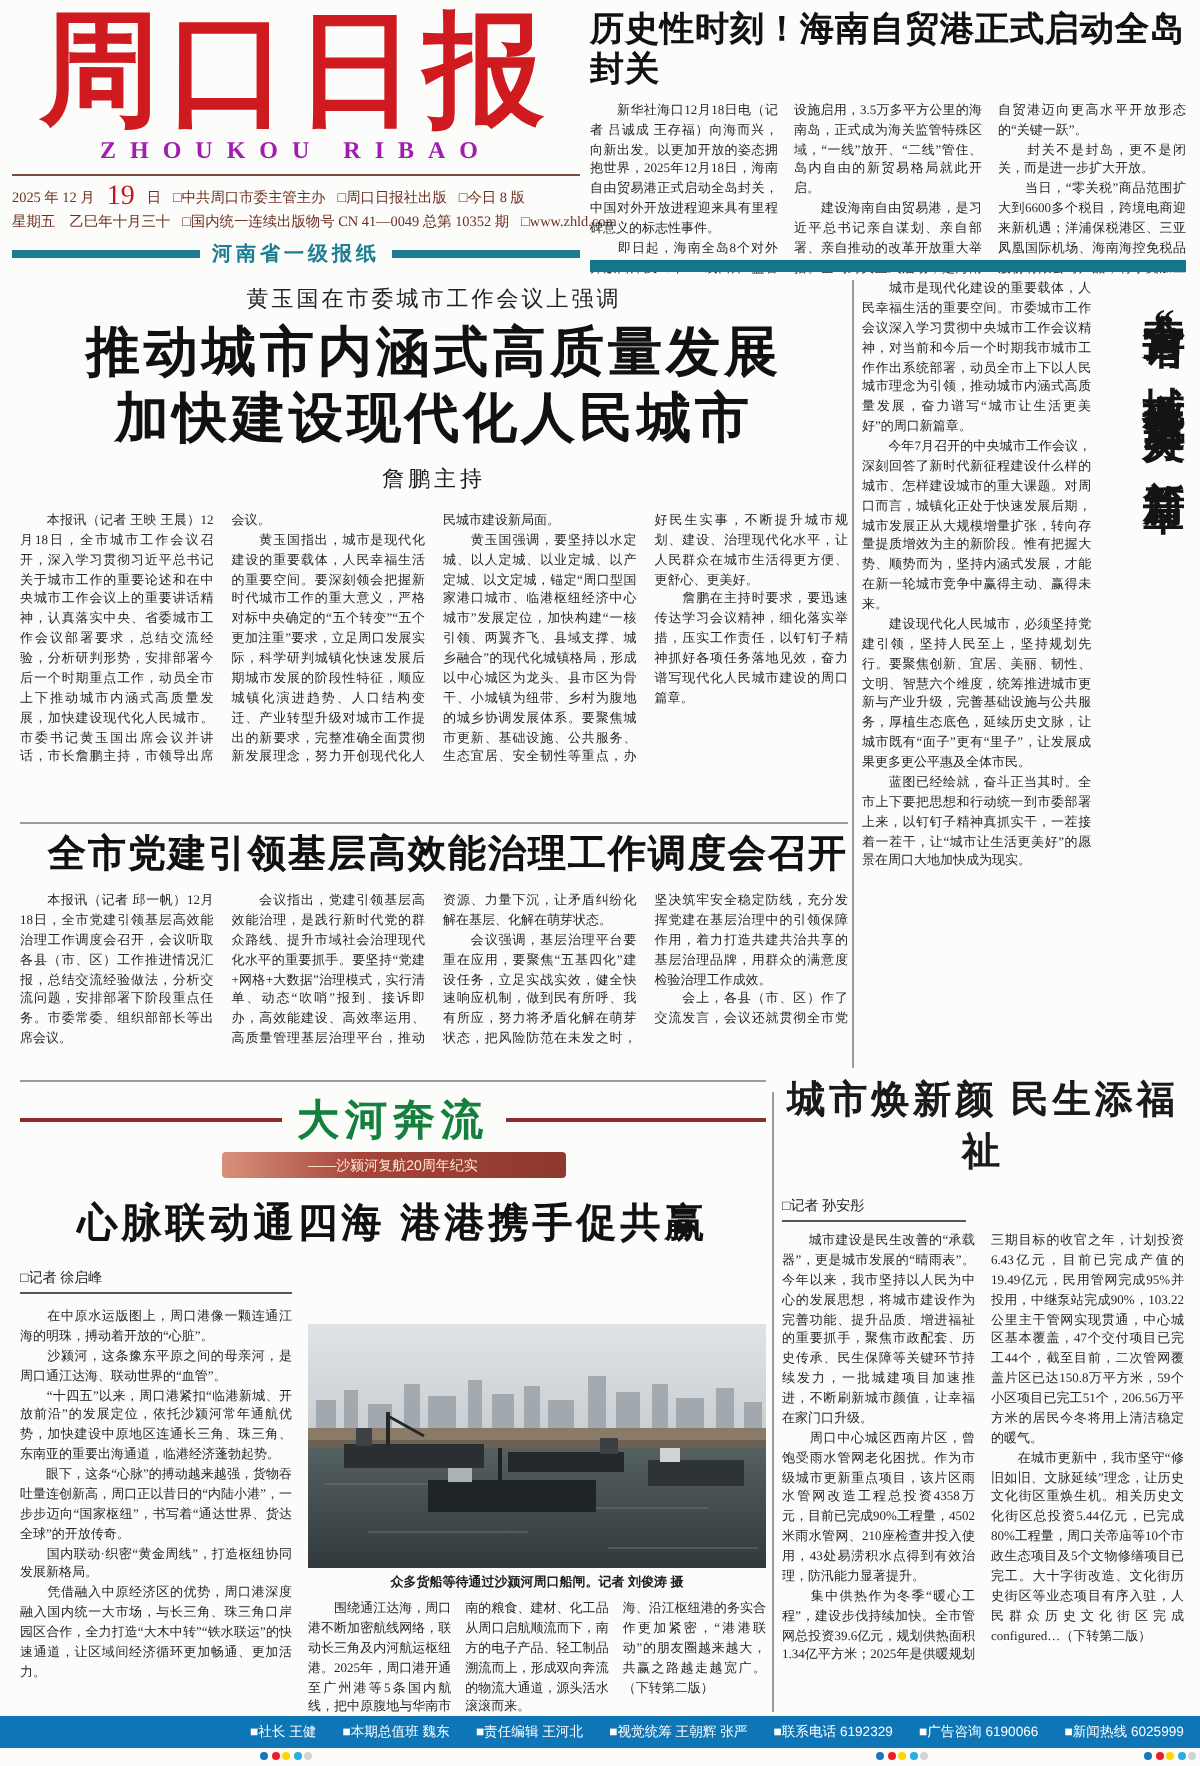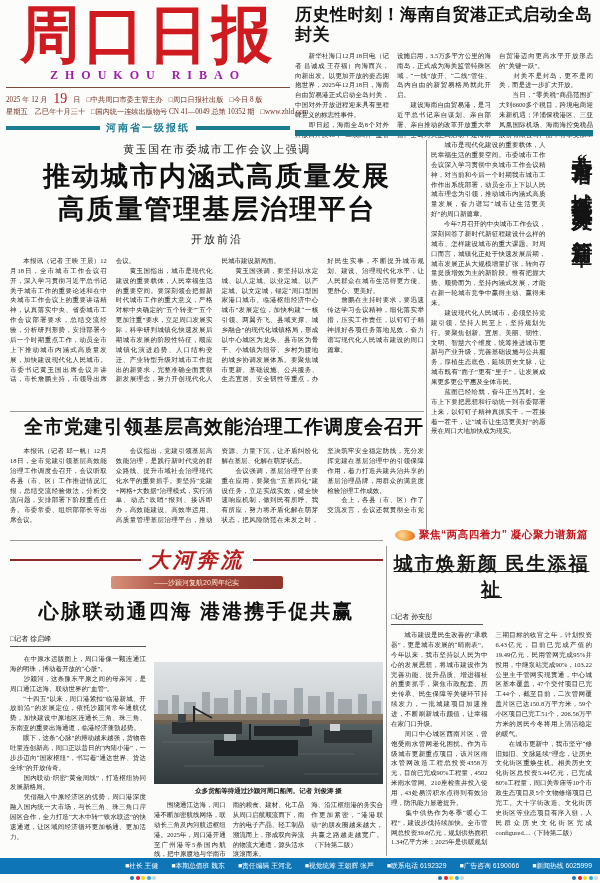--- a/index.html
+++ b/index.html
@@ -64,41 +64,41 @@
   .ed-title {
     width:46px; writing-mode:vertical-rl; text-orientation:upright;
     font-size:21px; letter-spacing:2.5px; line-height:1.05; margin-left:2px;
     font-family:"Liberation Serif", serif; font-weight:900; color:#141414; text-align:justify;
   }
 
   
   .river { left:10px; top:546px; width:373px; }
   .banner-line { display:flex; align-items:center; gap:8px; }
   .banner-dash { flex:1; height:2px; background:#8f2b2b; }
-  .banner-title { font-size:21px; font-weight:900; font-style:italic; color:#b91c1c; letter-spacing:3px; font-family:"Liberation Sans",sans-serif; }
+  .banner-title { font-size:21px; font-weight:900; color:#15803d; letter-spacing:3px; font-family:"Liberation Sans",sans-serif; }
   .banner-ribbon {
     margin:2px auto 0; width:172px; text-align:center; font-size:7px; padding:1.5px 0;
     background:linear-gradient(90deg,#d8917b,#a5453a 40%,#8e382e); color:#ffe9d2; border-radius:2px;
     font-family:"Liberation Sans",sans-serif;
   }
   .river-headline { text-align:center; font-size:20px; letter-spacing:2px; margin-top:9px; }
   .byline { font-size:7px; color:#222; border-bottom:1px solid #555; padding-bottom:2px; font-family:"Liberation Sans",sans-serif; }
   .river-cols { position:relative; margin-top:7px; height:232px; }
   .river-left { left:0; top:0; width:136px; height:232px; }
   .photo { left:144px; top:8px; width:229px; height:122px; overflow:hidden; background:#c9ced1; }
   .photo svg { display:block; }
   .photo-caption { left:144px; top:133px; width:229px; text-align:center; font-size:6.5px; font-weight:bold; font-family:"Liberation Sans",sans-serif; color:#222; }
   .river-bottom { left:144px; top:146px; width:229px; height:86px; column-count:3; column-gap:7px; }
 
   
   .city { left:391px; top:528px; width:201px; }
   .city-banner { display:flex; align-items:center; justify-content:center; gap:4px; }
   .swoosh { width:20px; height:11px; border-radius:50% 60% 50% 60%; background:radial-gradient(circle at 35% 45%, #ffd89a, #f29b3b 55%, #e2601f); }
   .city-banner-text { font-size:10.5px; font-weight:900; color:#c5161d; letter-spacing:0.5px; font-family:"Liberation Sans",sans-serif; white-space:nowrap; }
-  .city-headline { text-align:center; font-size:19px; font-weight:900; letter-spacing:2px; margin-top:9px; font-family:"Liberation Serif",serif;text-decoration:underline; }
+  .city-headline { text-align:center; font-size:19px; font-weight:900; letter-spacing:2px; margin-top:9px; font-family:"Liberation Serif",serif; }
   .city-byline { margin-top:9px; width:92px; }
   .city-body { margin-top:5px; height:266px; column-count:2; column-gap:8px; }
 
   
   .footer {
     left:0; top:858px; width:600px; height:16px; background:#0e76b6; color:#fff;
     display:flex; align-items:center; justify-content:space-between;
     padding:0 8px 0 125px; font-size:6.8px; font-family:"Liberation Sans",sans-serif; white-space:nowrap;
   }
   .regmarks { top:876px; display:flex; gap:1.5px; }
@@ -145,23 +145,23 @@
 　　当日，“零关税”商品范围扩大到6600多个税目，跨境电商迎来新机遇；洋浦保税港区、三亚凤凰国际机场、海南海控免税品股份有限公司产品，将享受加工增值货物内销免关税政策，总货值超5亿元。
 　　何以海南？全岛封关，是服务于全国构建新发展格局的“重要棋子”。
 　　（下转第二版）</div>
   </div>
   <div class="abs teal-bar"></div>
 
   <div class="abs lead">
     <div class="kicker">黄玉国在市委城市工作会议上强调</div>
     <div class="lead-title hsans">
       <div>推动城市内涵式高质量发展</div>
-      <div>高质量管理基层治理平台</div>
-    </div>
-    <div class="presider">开放前沿</div>
+      <div>加快建设现代化人民城市</div>
+    </div>
+    <div class="presider">詹鹏主持</div>
     <div class="lead-body smalltext">　　本报讯（记者 王映 王晨）12月18日，全市城市工作会议召开，深入学习贯彻习近平总书记关于城市工作的重要论述和在中央城市工作会议上的重要讲话精神，认真落实中央、省委城市工作会议部署要求，总结交流经验，分析研判形势，安排部署今后一个时期重点工作，动员全市上下推动城市内涵式高质量发展，加快建设现代化人民城市。市委书记黄玉国出席会议并讲话，市长詹鹏主持，市领导出席会议。
 　　黄玉国指出，城市是现代化建设的重要载体，人民幸福生活的重要空间。要深刻领会把握新时代城市工作的重大意义，严格对标中央确定的“五个转变”“五个更加注重”要求，立足周口发展实际，科学研判城镇化快速发展后期城市发展的阶段性特征，顺应城镇化演进趋势、人口结构变迁、产业转型升级对城市工作提出的新要求，完整准确全面贯彻新发展理念，努力开创现代化人民城市建设新局面。
 　　黄玉国强调，要坚持以水定城、以人定城、以业定城、以产定城、以文定城，锚定“周口型国家港口城市、临港枢纽经济中心城市”发展定位，加快构建“一核引领、两翼齐飞、县域支撑、城乡融合”的现代化城镇格局，形成以中心城区为龙头、县市区为骨干、小城镇为纽带、乡村为腹地的城乡协调发展体系。要聚焦城市更新、基础设施、公共服务、生态宜居、安全韧性等重点，办好民生实事，不断提升城市规划、建设、治理现代化水平，让人民群众在城市生活得更方便、更舒心、更美好。
 　　詹鹏在主持时要求，要迅速传达学习会议精神，细化落实举措，压实工作责任，以钉钉子精神抓好各项任务落地见效，奋力谱写现代化人民城市建设的周口篇章。</div>
   </div>
 
   <div class="abs hrule" style="left:10px; top:411px; width:414px;"></div>
 
   <div class="abs second">
     <div class="second-title hsans">全市党建引领基层高效能治理工作调度会召开</div>
@@ -260,24 +260,20 @@
           </g>
         </svg>
       </div>
       <div class="abs photo-caption">众多货船等待通过沙颍河周口船闸。记者 刘俊涛 摄</div>
       <div class="abs river-bottom smalltext">　　围绕通江达海，周口港不断加密航线网络，联动长三角及内河航运枢纽港。2025年，周口港开通至广州港等5条国内航线，把中原腹地与华南市场更紧密地连在一起。河南的粮食、建材、化工品从周口启航顺流而下，南方的电子产品、轻工制品溯流而上，形成双向奔流的物流大通道，源头活水滚滚而来。
 　　如今，周口港与沿海、沿江枢纽港的务实合作更加紧密，“港港联动”的朋友圈越来越大，共赢之路越走越宽广。（下转第二版）</div>
     </div>
   </div>
 
   <div class="abs city">
-    <div class="city-banner">
-      <span class="swoosh"></span>
-      <span class="city-banner-text">聚焦“两高四着力” 凝心聚力谱新篇</span>
-    </div>
     <div class="city-headline">城市焕新颜 民生添福祉</div>
     <div class="byline city-byline">□记者 孙安彤</div>
     <div class="city-body smalltext">　　城市建设是民生改善的“承载器”，更是城市发展的“晴雨表”。今年以来，我市坚持以人民为中心的发展思想，将城市建设作为完善功能、提升品质、增进福祉的重要抓手，聚焦市政配套、历史传承、民生保障等关键环节持续发力，一批城建项目加速推进，不断刷新城市颜值，让幸福在家门口升级。
 　　周口中心城区西南片区，曾饱受雨水管网老化困扰。作为市级城市更新重点项目，该片区雨水管网改造工程总投资4358万元，目前已完成90%工程量，4502米雨水管网、210座检查井投入使用，43处易涝积水点得到有效治理，防汛能力显著提升。
 　　集中供热作为冬季“暖心工程”，建设步伐持续加快。全市管网总投资39.6亿元，规划供热面积1.34亿平方米；2025年是供暖规划三期目标的收官之年，计划投资6.43亿元，目前已完成产值的19.49亿元，民用管网完成95%并投用，中继泵站完成90%，103.22公里主干管网实现贯通，中心城区基本覆盖，47个交付项目已完工44个，截至目前，二次管网覆盖片区已达150.8万平方米，59个小区项目已完工51个，206.56万平方米的居民今冬将用上清洁稳定的暖气。
 　　在城市更新中，我市坚守“修旧如旧、文脉延续”理念，让历史文化街区重焕生机。相关历史文化街区总投资5.44亿元，已完成80%工程量，周口关帝庙等10个市政生态项目及5个文物修缮项目已完工。大十字街改造、文化街历史街区等业态项目有序入驻，人民群众历史文化街区完成configured…（下转第二版）</div>
   </div>
 
   <div class="abs footer">
     <span>■社长 王健</span>

